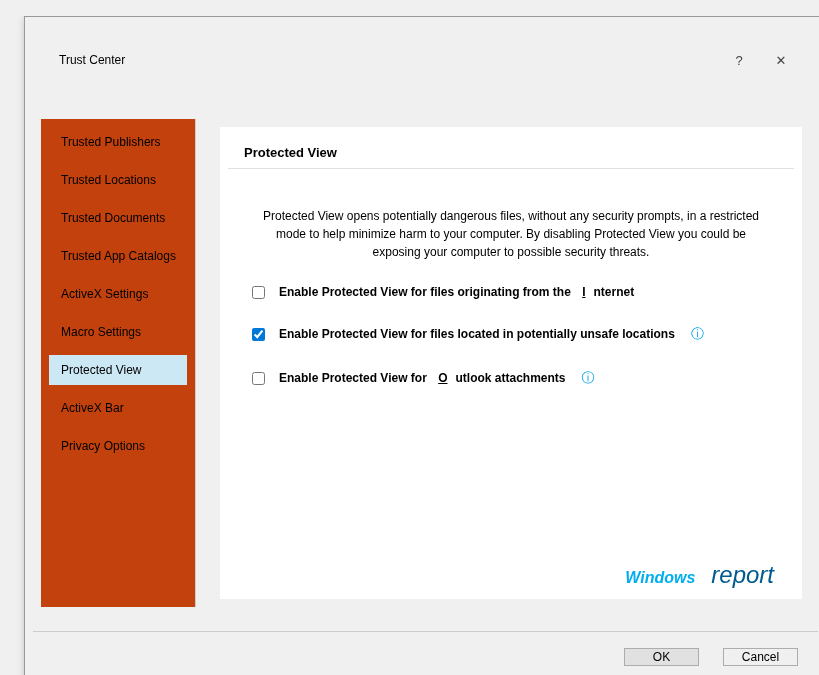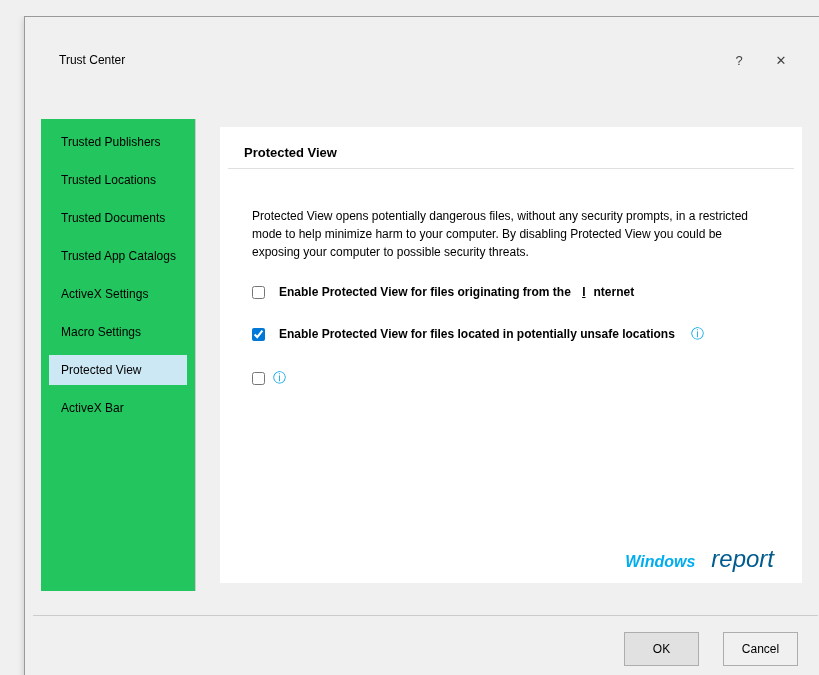--- a/index.html
+++ b/index.html
@@ -55,21 +55,21 @@
       align-items: center;
       justify-content: center;
     }
     .dialog-body {
       display: flex;
       flex: 1;
       overflow: hidden;
     }
     .sidebar {
       width: 155px;
-      background: #22c55e;
+      background: #c2410c;
       border-right: 1px solid #ccc;
       overflow-y: auto;
       flex-shrink: 0;
     }
     .sidebar-item {
       padding: 8px 12px;
       cursor: pointer;
       color: #000;
       font-size: 12px;
       white-space: nowrap;
@@ -97,20 +97,21 @@
       padding: 14px 16px;
       flex: 1;
       overflow-y: auto;
     }
     .description-text {
       font-size: 12px;
       color: #000;
       line-height: 1.5;
       margin-bottom: 16px;
       max-width: 620px;
+      text-align: center;
     }
     .checkbox-item {
       display: flex;
       align-items: center;
       margin-bottom: 10px;
       gap: 6px;
     }
     .checkbox-item input[type="checkbox"] {
       width: 13px;
       height: 13px;
@@ -132,21 +133,21 @@
     .dialog-footer {
       background: #f0f0f0;
       border-top: 1px solid #ccc;
       padding: 8px 12px;
       display: flex;
       justify-content: flex-end;
       gap: 8px;
     }
     .footer-btn {
       min-width: 75px;
-      height: 34px;
+      height: 18px;
       padding: 0 12px;
       border: 1px solid #adadad;
       background: #f0f0f0;
       font-size: 12px;
       cursor: pointer;
       font-family: 'Segoe UI', Arial, sans-serif;
     }
     .footer-btn.primary {
       background: #e1e1e1;
     }
@@ -177,20 +178,21 @@
 
     <div class="sidebar">
     <div class="sidebar-item">Trusted Publishers</div>
         <div class="sidebar-item">Trusted Locations</div>
         <div class="sidebar-item">Trusted Documents</div>
         <div class="sidebar-item">Trusted App Catalogs</div>
         <div class="sidebar-item">ActiveX Settings</div>
         <div class="sidebar-item">Macro Settings</div>
         <div class="sidebar-item active">Protected View</div>
         <div class="sidebar-item">ActiveX Bar</div>
+        <div class="sidebar-item">Privacy Options</div>
       </div>
 
     <div class="content-wrapper">
       <div class="content-area">
         <div class="content-header">Protected View</div>
         <div class="content-body">
           <p class="description-text">Protected View opens potentially dangerous files, without any security prompts, in a restricted mode to help minimize harm to your computer. By disabling Protected View you could be exposing your computer to possible security threats.</p>
 
           <div class="checkbox-item">
             <input type="checkbox" id="cb-internet" style="">
@@ -198,20 +200,21 @@
           </div>
 
           <div class="checkbox-item">
             <input type="checkbox" id="cb-unsafe" checked="" style="">
             <label class="checkbox-label" for="cb-unsafe">Enable Protected View for files located in potentially unsafe locations</label>
             <span class="info-icon">ⓘ</span>
           </div>
 
           <div class="checkbox-item">
             <input type="checkbox" id="cb-outlook" style="">
+            <label class="checkbox-label" for="cb-outlook">Enable Protected View for <span style="text-decoration: underline;">O</span>utlook attachments</label>
             <span class="info-icon">ⓘ</span>
           </div>
         </div>
       </div>
 
       <div style="position: absolute; bottom: 10px; right: 20px; pointer-events: none; user-select: none;">
         <span style="font-size: 16px; font-weight: 700; font-style: italic; color: #00aeef;">Windows</span><span style="font-size: 24px; font-weight: 400; font-style: italic; color: #005b8e;">report</span>
       </div>
     </div>
   </div>

